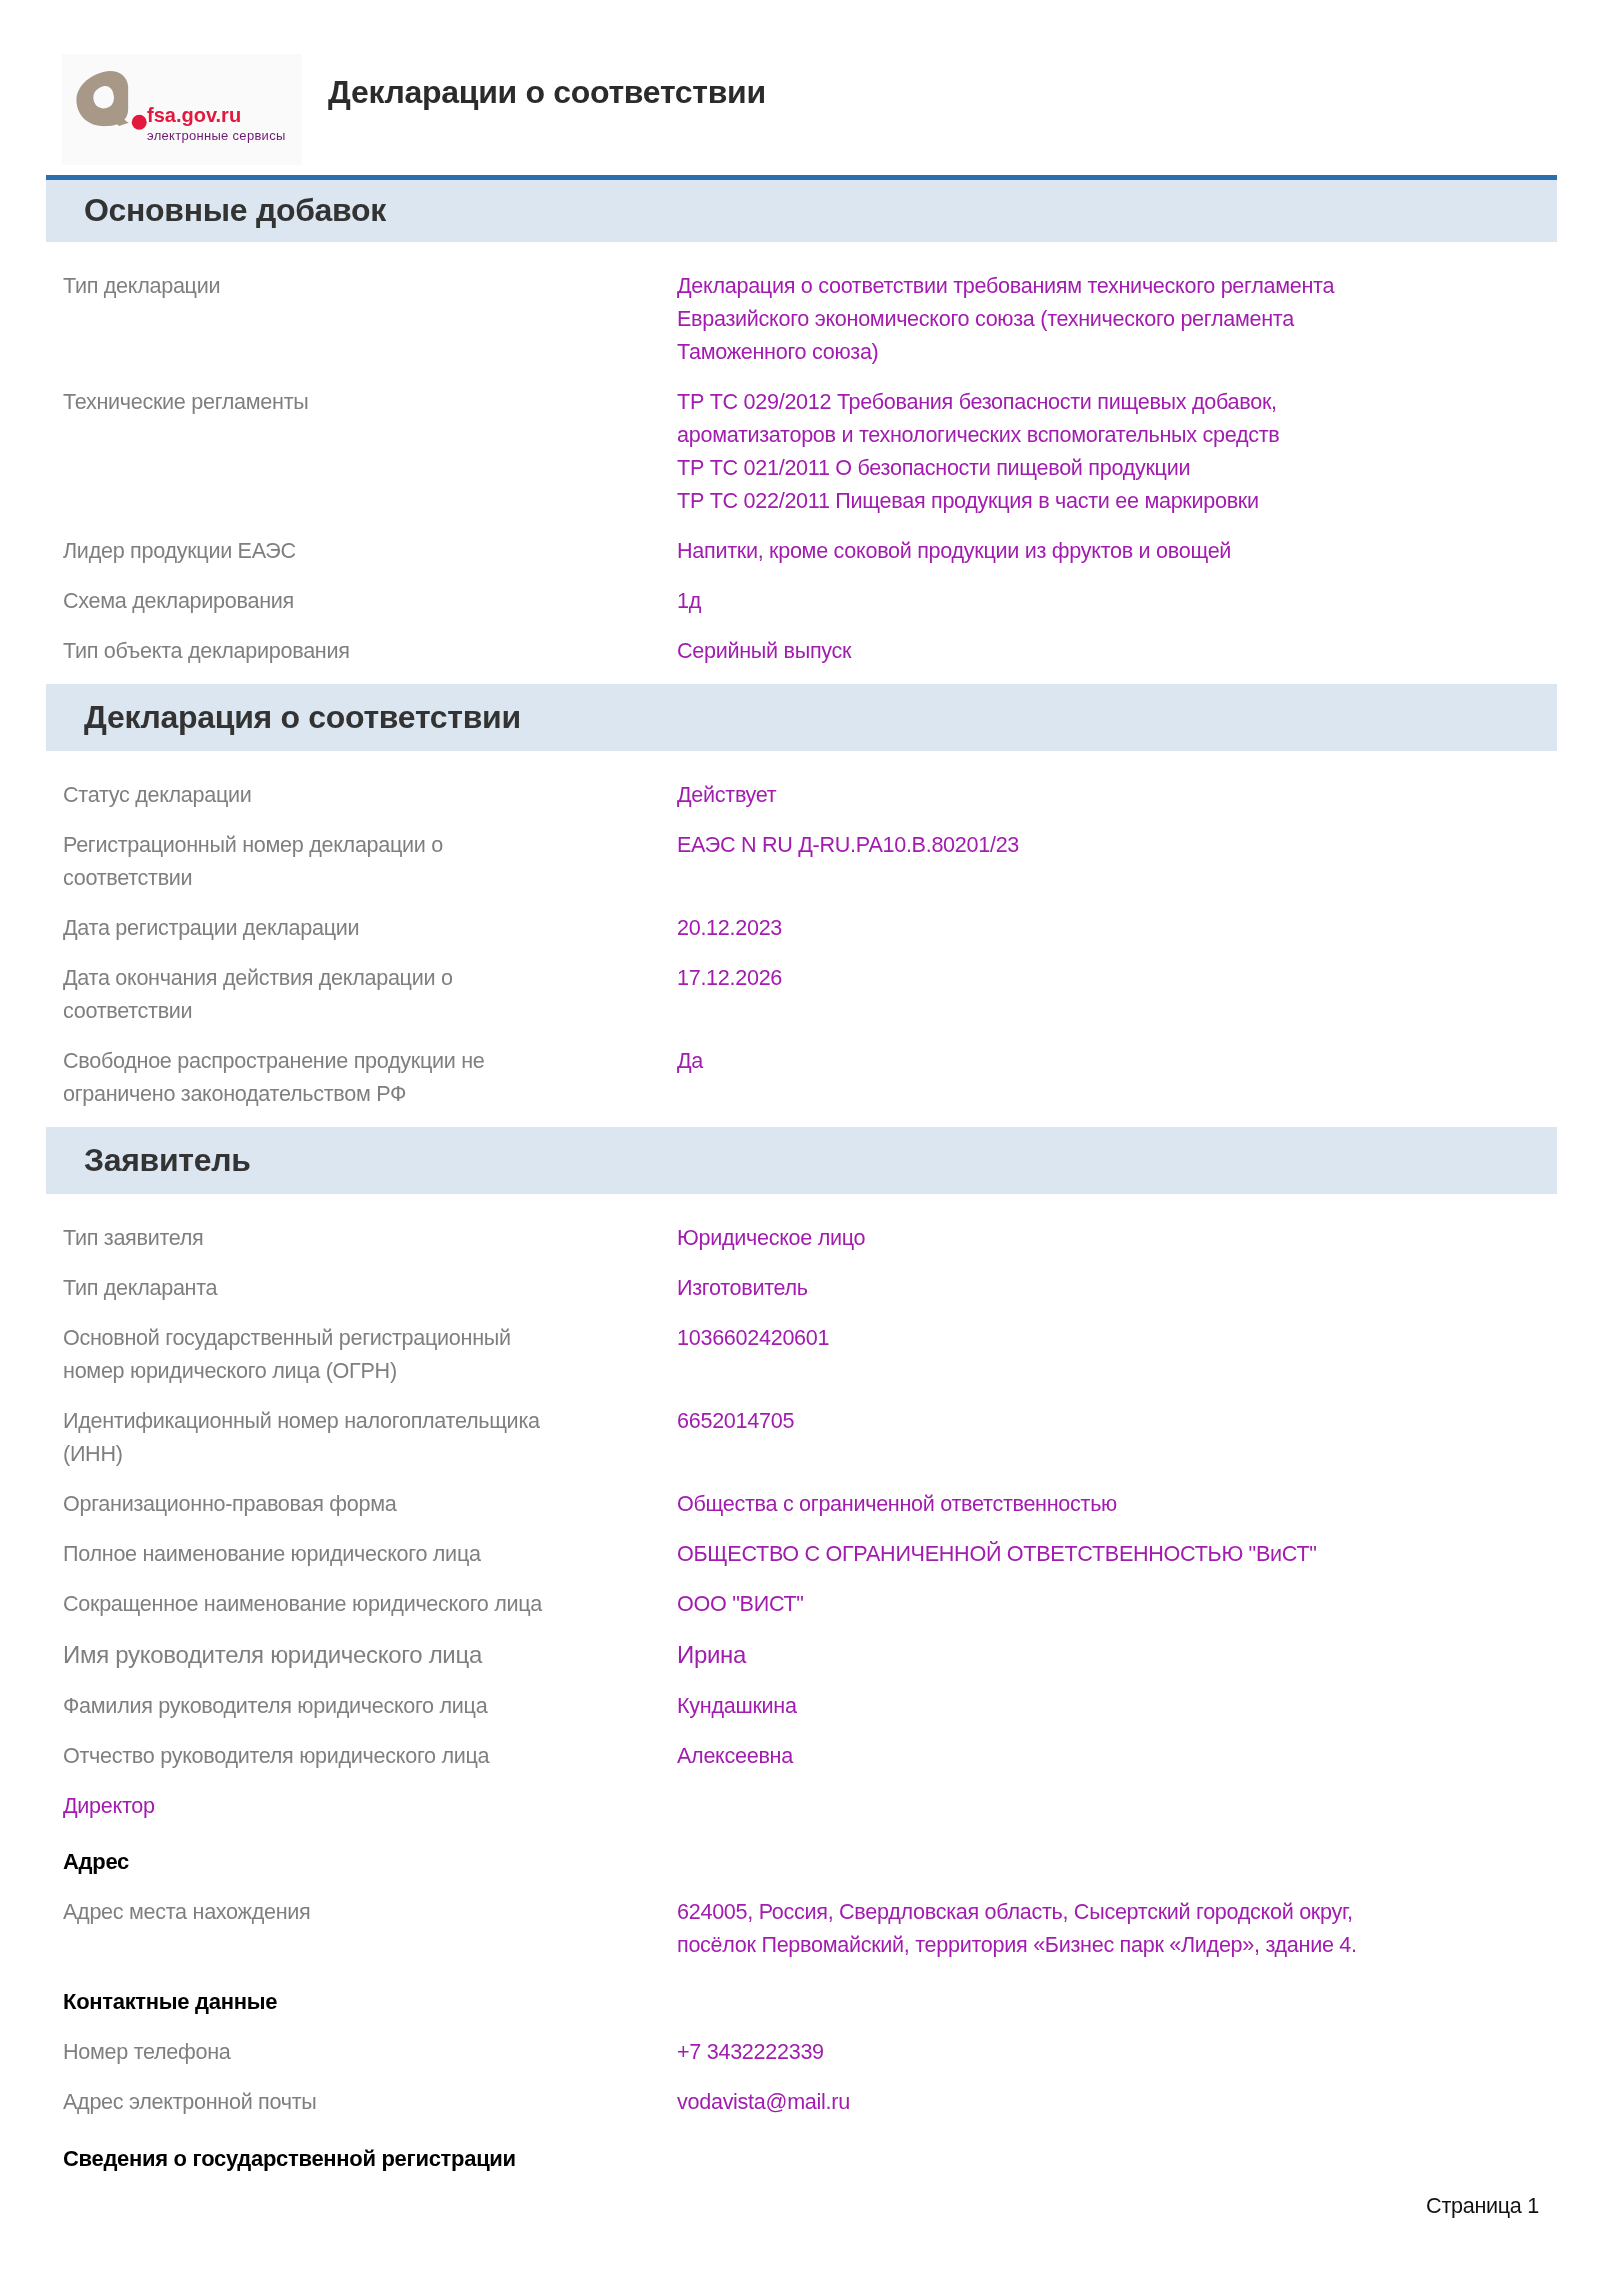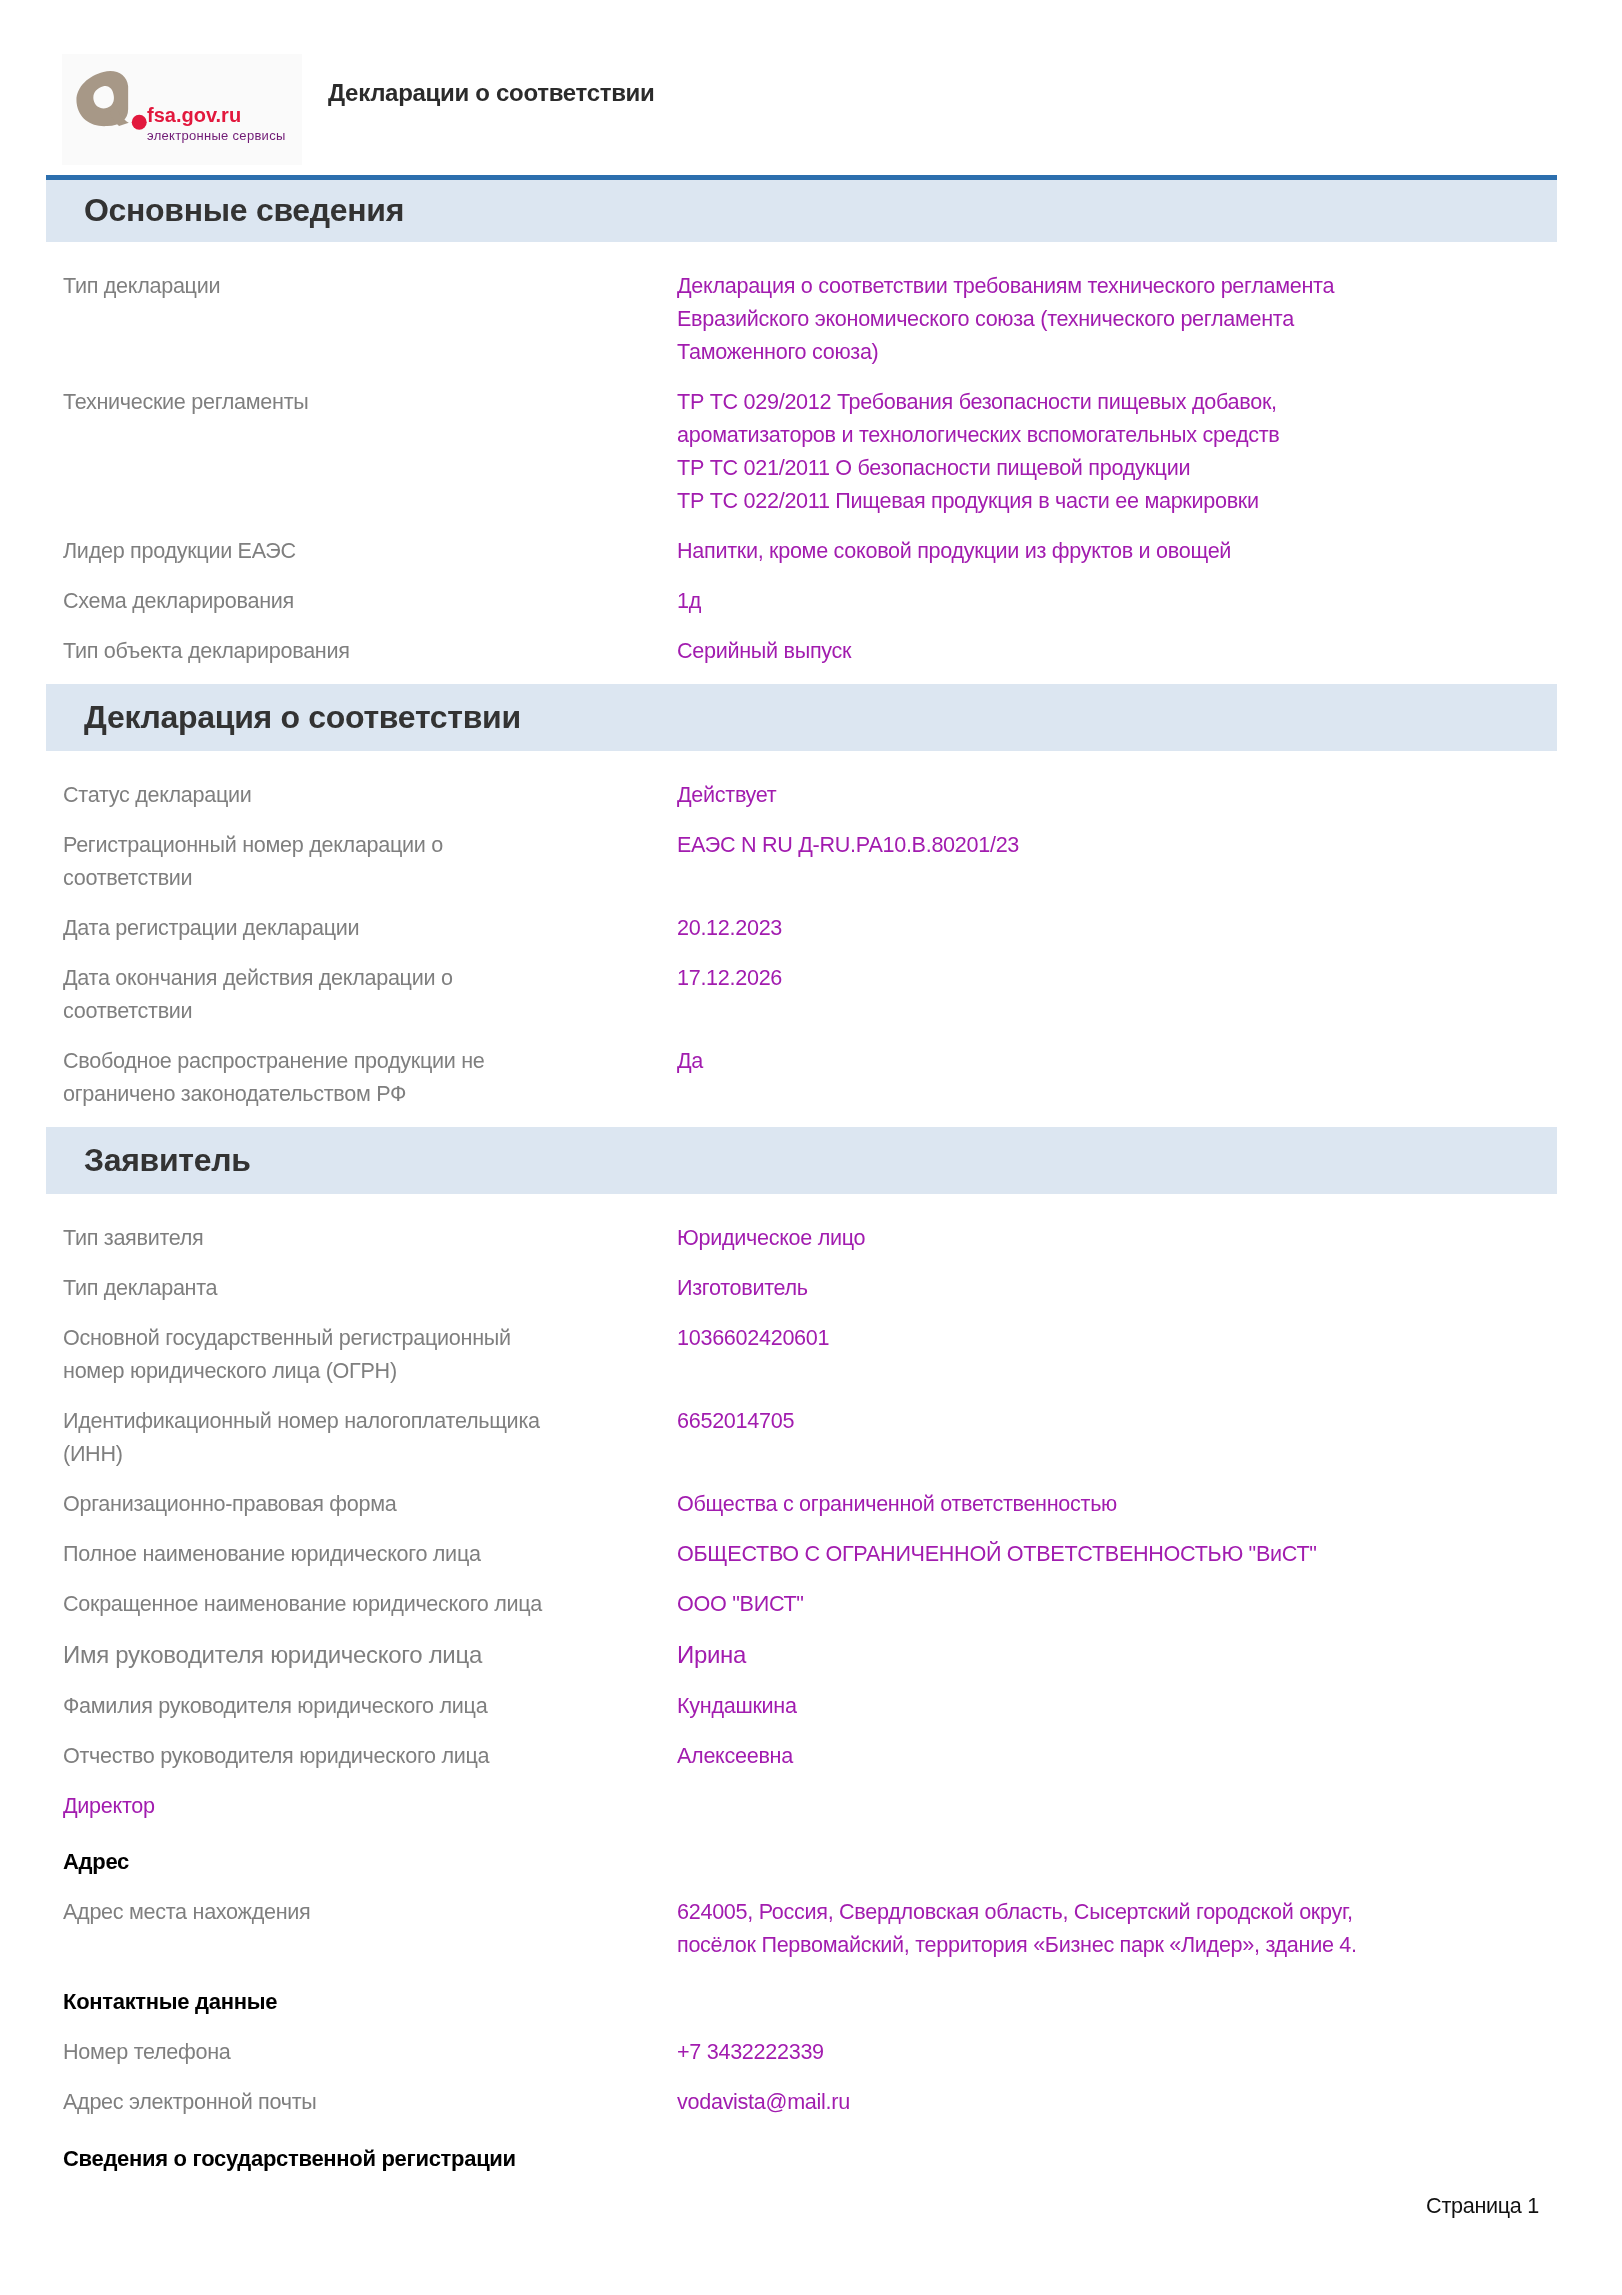--- a/index.html
+++ b/index.html
@@ -45,21 +45,21 @@
   }
   .logo-caption {
     font-size: 13px;
     line-height: 17px;
     margin-top: 1.3px;
     color: #701a75;
     letter-spacing: 0.3px;
   }
   .page-title {
     margin: 19.6px 0 0 26px;
-    font-size: 24px;
+    font-size: 32px;
     line-height: 37px;
     font-weight: 700;
     color: #2b2b2b;
   }
 
   
   .content { width: 1511px; margin-left: 46px; }
 
   .section-bar {
     background: #dce6f1;
@@ -136,21 +136,21 @@
       <div class="logo-caption">электронные сервисы</div>
     </div>
   </div>
   <h1 class="page-title">Декларации о соответствии</h1>
 </header>
 
 <div class="content">
 
   <section>
     <div class="section-bar first">
-      <span class="section-title">Основные сведения</span>
+      <span class="section-title">Основные добавок</span>
     </div>
     <div class="rows">
       <div class="row">
         <div class="label">Тип декларации</div>
         <div class="value">Декларация о соответствии требованиям технического регламента
 Евразийского экономического союза (технического регламента
 Таможенного союза)</div>
       </div>
       <div class="row">
         <div class="label">Технические регламенты</div>

